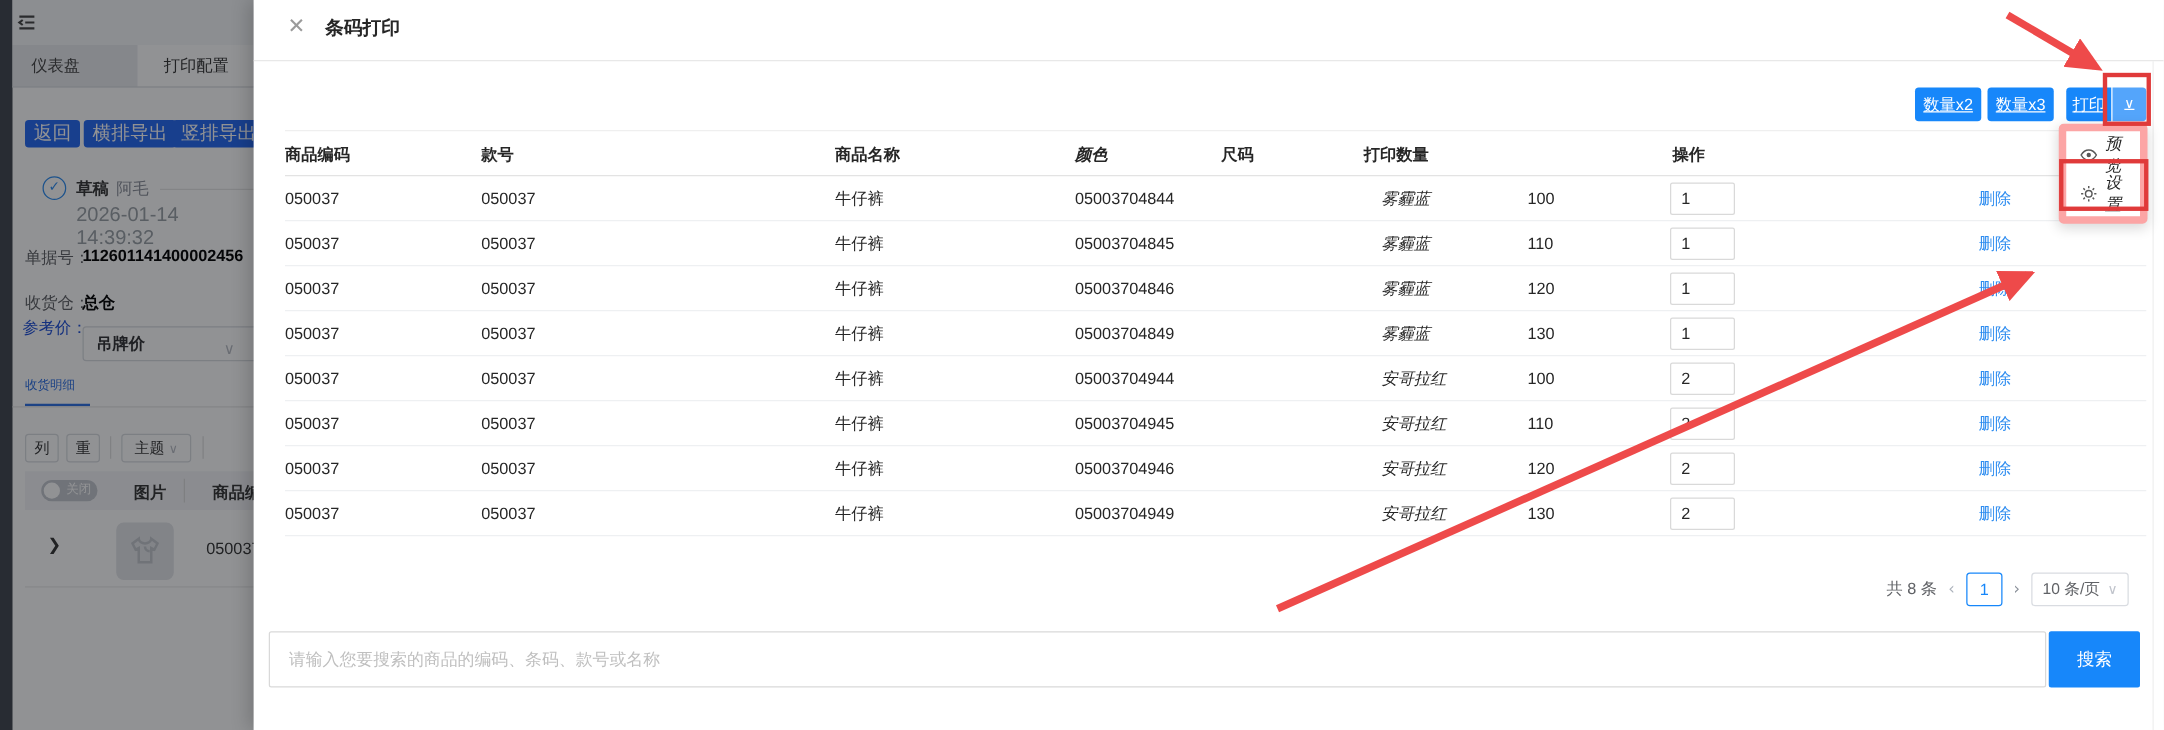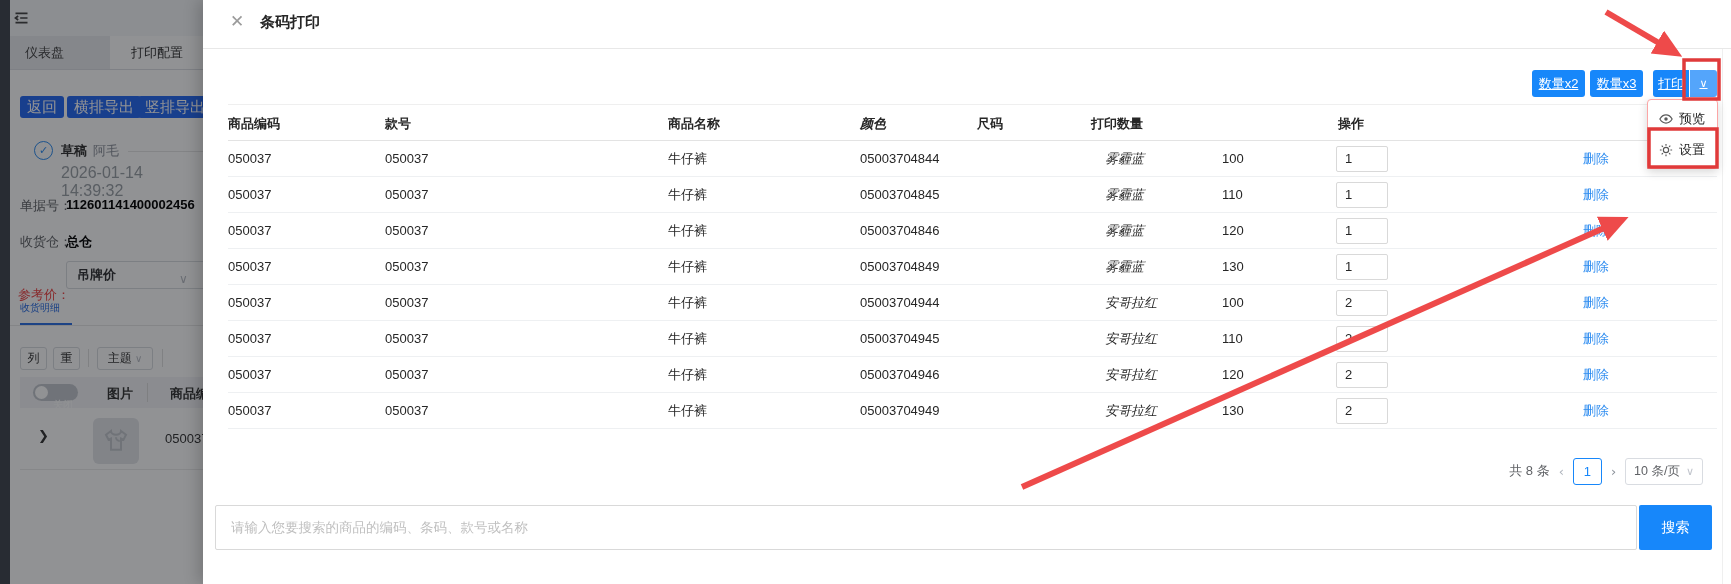--- a/index.html
+++ b/index.html
@@ -31,21 +31,21 @@
   .ref-chev { position:absolute; left:112px; top:4px; color:#b8bcc4; font-size:12px; font-weight:normal; }
   .detail-tab { position:absolute; left:20px; top:301px; font-size:10px; font-weight:normal; color:#2d6fe4; }
   .detail-underline { position:absolute; left:20px; top:323px; width:52px; height:2px; background:#2d6fe4; }
   .detail-rule { position:absolute; left:10px; right:0; top:325px; height:1px; background:#e8e8e8; }
   .mini-btn { position:absolute; top:347px; height:23px; line-height:21px; border:1px solid #d9dce1; border-radius:3px;
     background:#fff; font-size:12px; color:#333; text-align:center; }
   .sep { position:absolute; top:349px; width:1px; height:18px; background:#e0e0e0; }
   .grid-head { position:absolute; left:20px; width:183px; top:377px; height:31px; background:#f4f5f7; }
   .toggle { position:absolute; left:13px; top:7px; width:45px; height:17px; background:#c3c7ce; border-radius:9px; }
   .toggle-knob { position:absolute; left:2px; top:2px; width:13px; height:13px; background:#fff; border-radius:50%; }
-  .toggle-label { position:absolute; left:20px; top:14px; font-size:10px; color:#fff; }
+  .toggle-label { position:absolute; left:20px; top:0; font-size:10px; color:#fff; }
   .gh-text { position:absolute; top:8px; font-size:13px; font-weight:bold; color:#333; white-space:nowrap; }
   .gh-sep { position:absolute; left:127px; top:6px; width:1px; height:19px; background:#dcdcdc; }
   .grid-row { position:absolute; left:20px; width:183px; top:408px; height:62px; border-bottom:1px solid #ececec; }
   .expand-caret { position:absolute; left:18px; top:20px; font-size:13px; color:#333; font-weight:bold; }
   .img-ph { position:absolute; left:73px; top:10px; width:46px; height:46px; background:#e3e5e9; border-radius:6px;
     color:#c3c7cd; display:flex; align-items:center; justify-content:center; }
   .row-code { position:absolute; left:145px; top:23px; font-size:13px; color:#333; white-space:nowrap; }
   #dim-overlay { position:absolute; left:0; top:0; width:203px; height:584px; background:rgba(10,13,18,0.45); z-index:5; }
 
   
@@ -82,22 +82,22 @@
   .pg-size .chev { color:#c0c4cc; margin-left:6px; font-size:11px; }
 
   .search-input { position:absolute; left:12px; top:505px; width:1422px; height:45px; border:1px solid #d9d9d9;
     border-radius:2px; padding:0 15px; font-size:13.5px; color:#333;
     font-family:"Liberation Sans","DejaVu Sans",sans-serif; }
   .search-input::placeholder { color:#bfbfbf; }
   .search-btn { position:absolute; left:1436px; top:505px; width:73px; height:45px; background:#1787fa; color:#fff;
     border:none; border-radius:2px; font-size:14px; }
 
   
-  #print-menu { position:absolute; left:1647px; top:99px; width:71px; background:#fff; border:1px solid #fca5a5;
-    border-radius:4px; box-shadow:0 3px 10px rgba(0,0,0,0.16); z-index:20; padding:3px 0; }
+  #print-menu { position:absolute; left:1647px; top:99px; width:71px; background:#fff; border:6px solid #fca5a5;
+    border-radius:4px; box-shadow:0 3px 10px rgba(0,0,0,0.16); z-index:20; padding:3px 0;font-style:italic; }
   .menu-item { display:flex; align-items:center; gap:6px; height:31px; padding:0 11px; font-size:13px; color:#262626; cursor:pointer; }
   .menu-item svg { color:#595959; flex:none; }
 
   
   #annot { position:absolute; left:0; top:0; width:1731px; height:584px; z-index:30; pointer-events:none; }
 </style>
 </head>
 <body>
 
 <div id="stage">
@@ -117,21 +117,21 @@
     <button class="s-btn" style="left:138px;">竖排导出</button>
     <div class="check-circle">✓</div>
     <span class="draft">草稿</span>
     <span class="draft-user">阿毛</span>
     <div class="status-rule"></div>
     <span class="draft-date">2026-01-14 14:39:32</span>
     <span class="f-label" style="left:20px; top:197px;">单据号：</span>
     <span class="f-value" style="left:66px; top:197px;">112601141400002456</span>
     <span class="f-label" style="left:20px; top:233px;">收货仓：</span>
     <span class="f-value" style="left:66px; top:233px;">总仓</span>
-    <span class="f-label" style="left:18px; top:286px; color:#ef4444;">参考价：</span>
+    <span class="f-label" style="left:18px; top:253px; color:#1d4ed8;">参考价：</span>
     <div class="ref-select">
       <span>吊牌价</span>
       <span class="ref-chev">∨</span>
     </div>
     <div class="detail-tab">收货明细</div>
     <div class="detail-underline"></div>
     <div class="detail-rule"></div>
     <button class="mini-btn" style="left:20px; width:27px;">列</button>
     <button class="mini-btn" style="left:53px; width:27px;">重</button>
     <div class="sep" style="left:88px;"></div>

